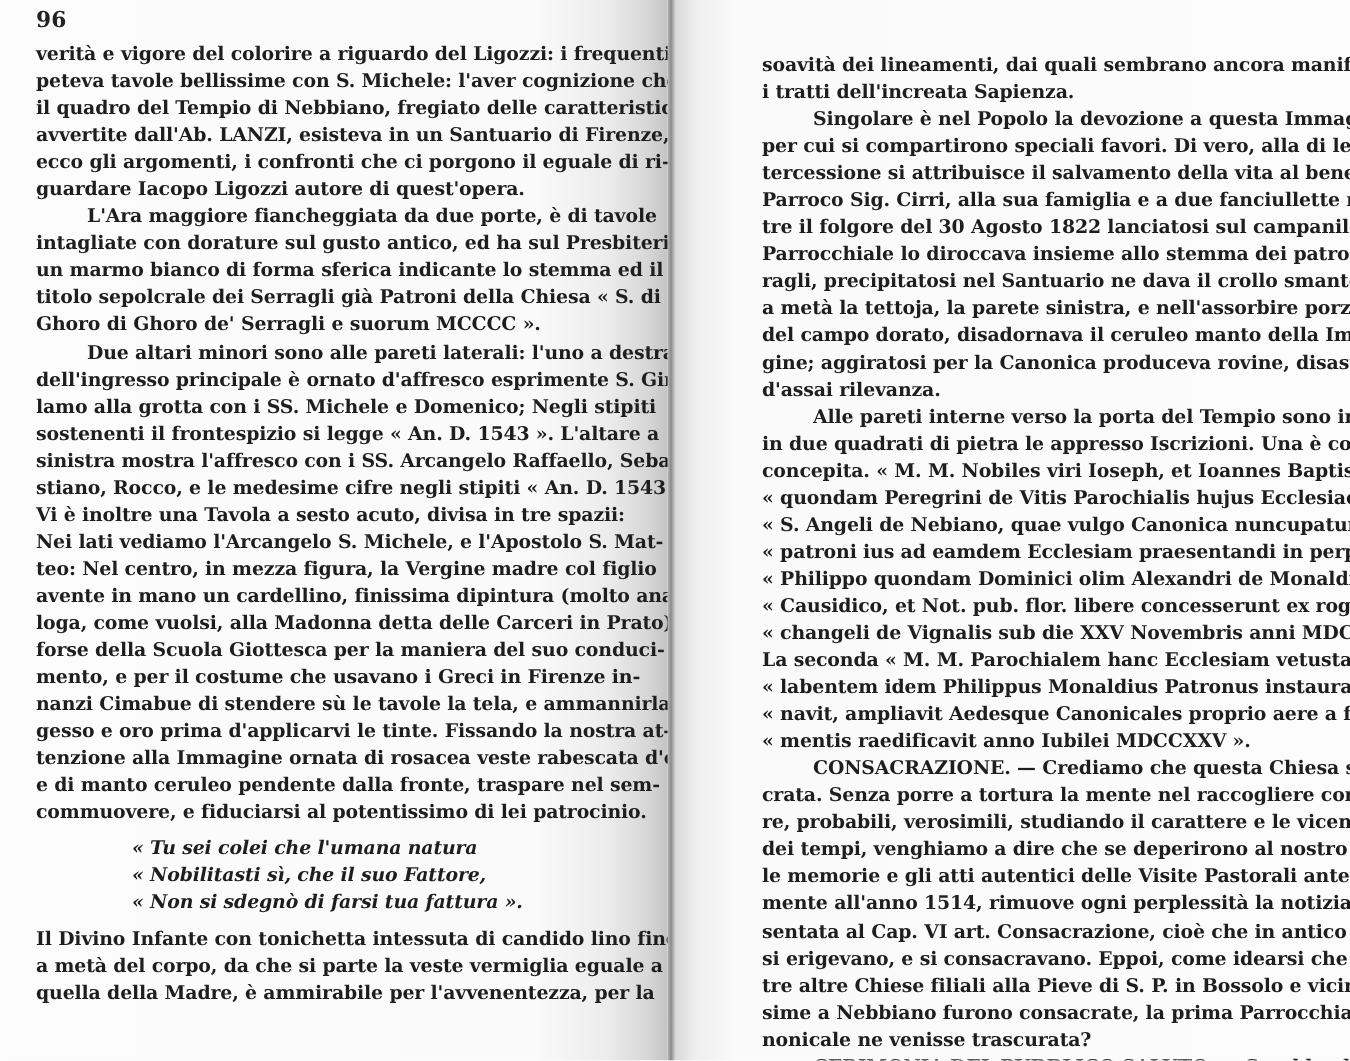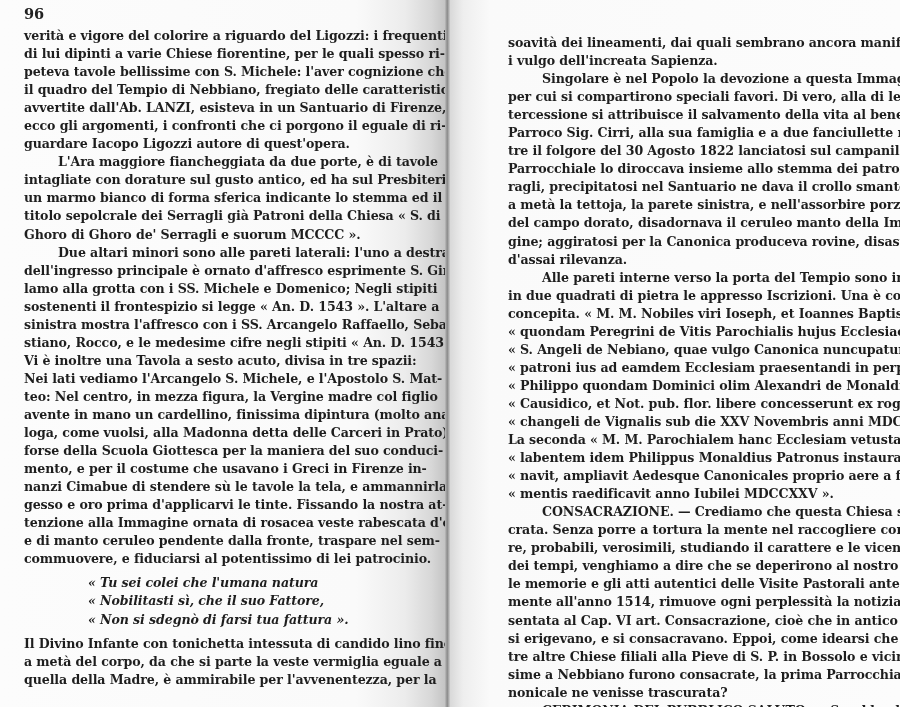--- a/index.html
+++ b/index.html
@@ -36,21 +36,20 @@
   .ln.gap-after { margin-bottom:6px; }
 </style>
 </head>
 <body>
 
 <div class="spread">
   <div class="page page-left">
     <div class="page-number">96</div>
     <div class="text-block" id="left-text">
         <span class="ln ">verità e vigore del colorire a riguardo del Ligozzi: i frequenti</span>
-        <span class="ln ">di lui dipinti a varie Chiese fiorentine, per le quali spesso ri-</span>
         <span class="ln ">peteva tavole bellissime con S. Michele: l'aver cognizione che</span>
         <span class="ln ">il quadro del Tempio di Nebbiano, fregiato delle caratteristiche</span>
         <span class="ln ">avvertite dall'Ab. LANZI, esisteva in un Santuario di Firenze,</span>
         <span class="ln ">ecco gli argomenti, i confronti che ci porgono il eguale di ri-</span>
         <span class="ln last">guardare Iacopo Ligozzi autore di quest'opera.</span>
         <span class="ln indent">L'Ara maggiore fiancheggiata da due porte, è di tavole</span>
         <span class="ln ">intagliate con dorature sul gusto antico, ed ha sul Presbiterio</span>
         <span class="ln ">un marmo bianco di forma sferica indicante lo stemma ed il</span>
         <span class="ln ">titolo sepolcrale dei Serragli già Patroni della Chiesa « S. di</span>
         <span class="ln last">Ghoro di Ghoro de' Serragli e suorum MCCCC ».</span>
@@ -77,21 +76,21 @@
         <span class="ln verse gap-after">« Non si sdegnò di farsi tua fattura ».</span>
         <span class="ln ">Il Divino Infante con tonichetta intessuta di candido lino fino</span>
         <span class="ln ">a metà del corpo, da che si parte la veste vermiglia eguale a</span>
         <span class="ln ">quella della Madre, è ammirabile per l'avvenentezza, per la</span>
       </div>
   </div>
   <div class="page page-right">
     <div class="page-number">97</div>
     <div class="text-block" id="right-text">
         <span class="ln ">soavità dei lineamenti, dai quali sembrano ancora manifestarsi</span>
-        <span class="ln last">i vulgo dell'increata Sapienza.</span>
+        <span class="ln last">i tratti dell'increata Sapienza.</span>
         <span class="ln indent">Singolare è nel Popolo la devozione a questa Immagine</span>
         <span class="ln ">per cui si compartirono speciali favori. Di vero, alla di lei in-</span>
         <span class="ln ">tercessione si attribuisce il salvamento della vita al benemerito</span>
         <span class="ln ">Parroco Sig. Cirri, alla sua famiglia e a due fanciullette men-</span>
         <span class="ln ">tre il folgore del 30 Agosto 1822 lanciatosi sul campanile della</span>
         <span class="ln ">Parrocchiale lo diroccava insieme allo stemma dei patroni Ser-</span>
         <span class="ln ">ragli, precipitatosi nel Santuario ne dava il crollo smantellando</span>
         <span class="ln ">a metà la tettoja, la parete sinistra, e nell'assorbire porzione</span>
         <span class="ln ">del campo dorato, disadornava il ceruleo manto della Imma-</span>
         <span class="ln ">gine; aggiratosi per la Canonica produceva rovine, disastri</span>

